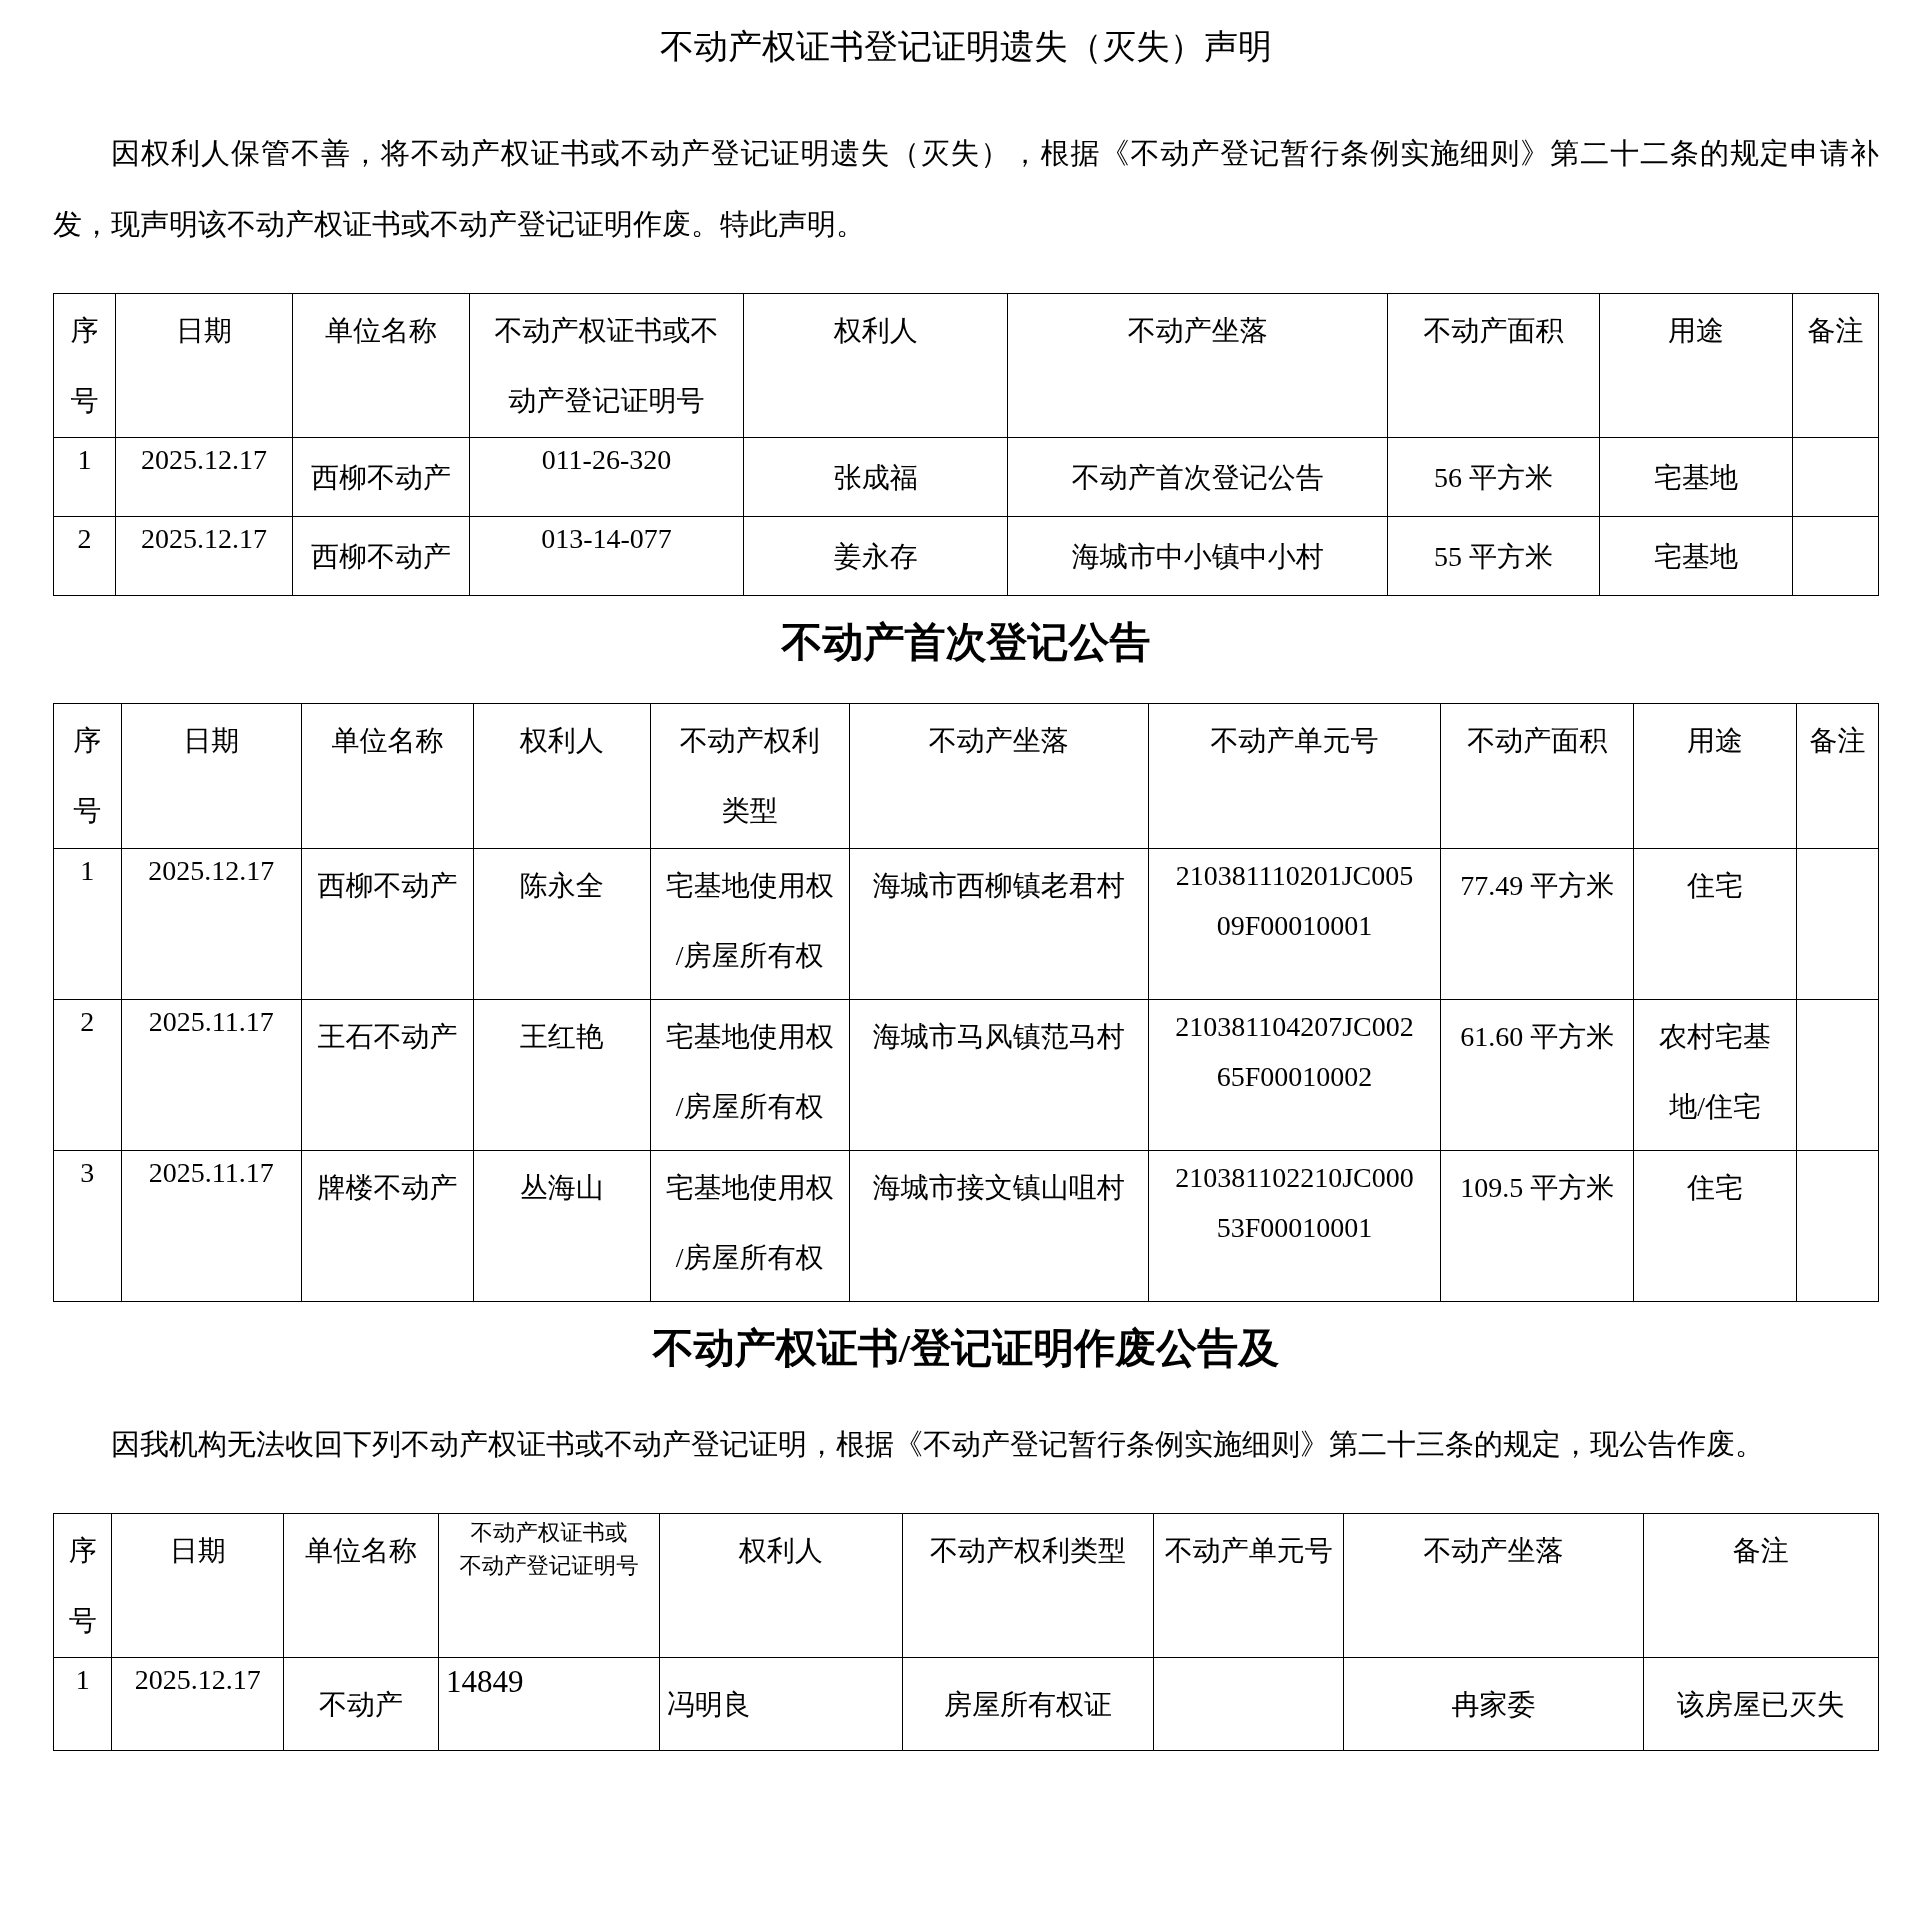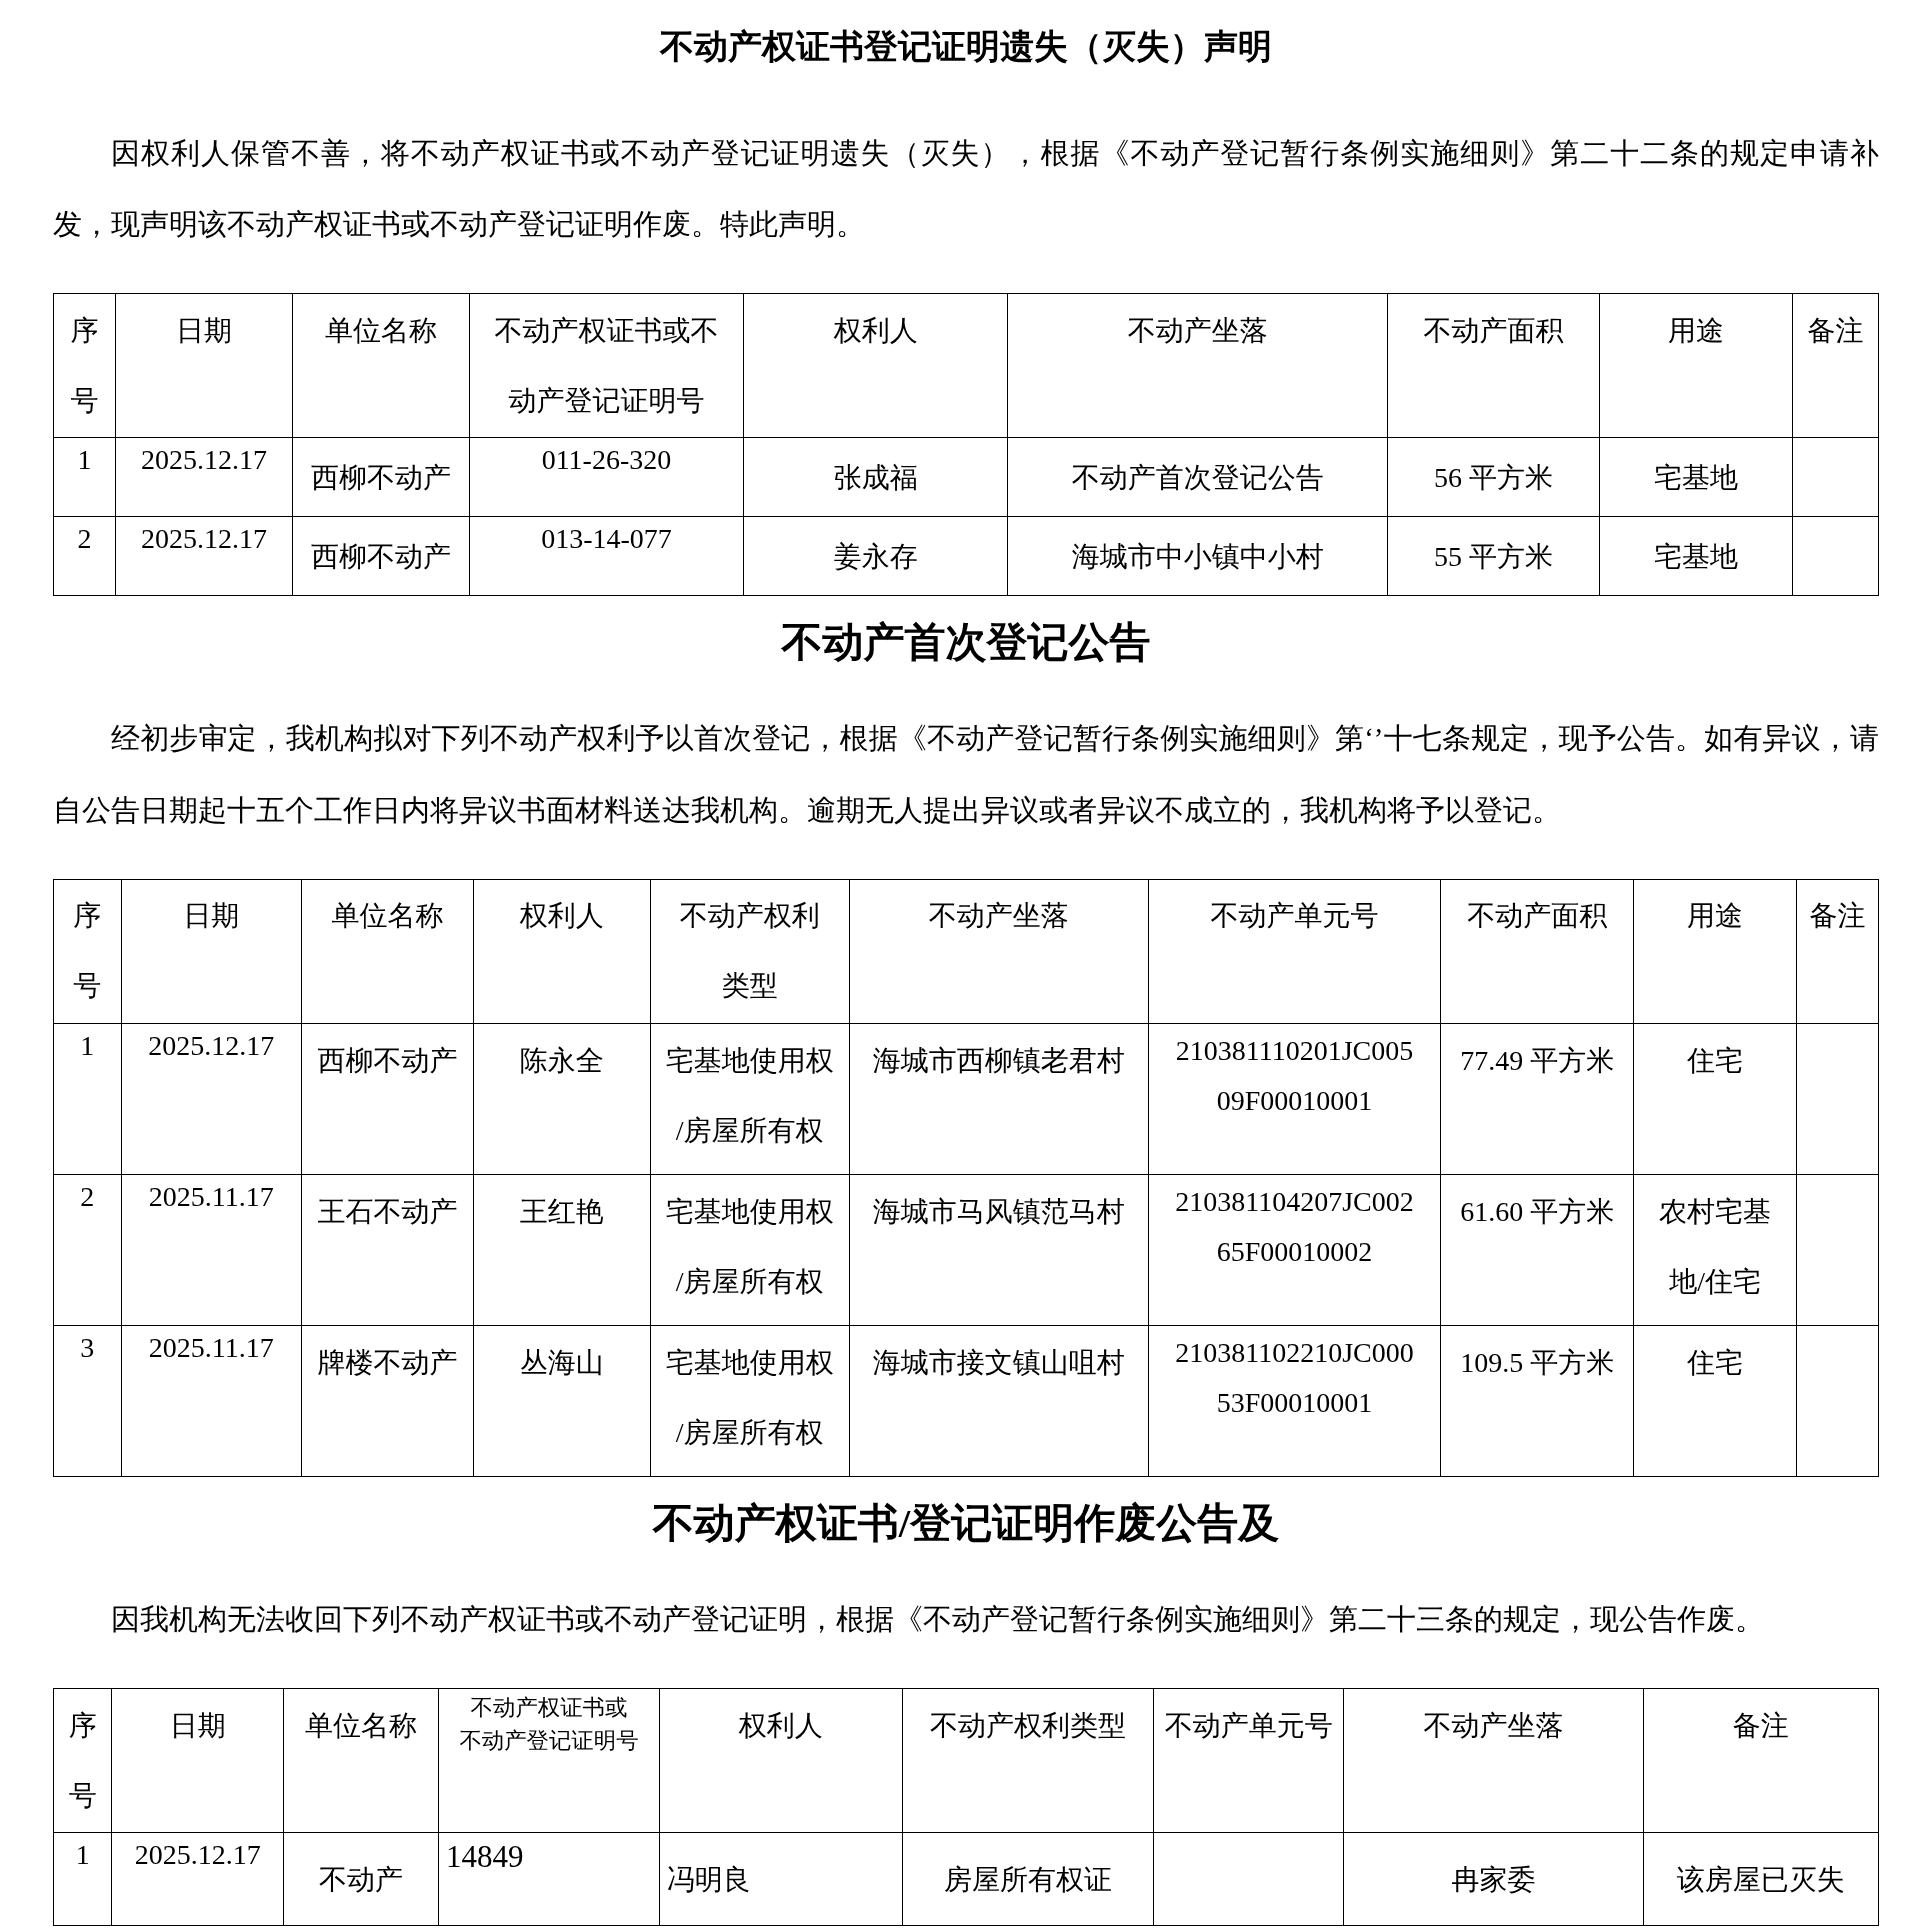--- a/index.html
+++ b/index.html
@@ -2,21 +2,21 @@
 <html style="font-size:13.8px"><head>
 <meta charset="utf-8">
 <style>
   html,body{margin:0;padding:0;}
   body{
     width:1932px;height:1931px;box-sizing:border-box;
     background:#ffffff;color:#000000;
     font-family:"Liberation Serif","DejaVu Serif",serif;
     padding:24px 53px 0 53px;overflow:hidden;
   }
-  .title1{font-size:34px;font-weight:bold;text-align:center;margin:0 0 48px 0;}
+  .title1{font-size:34px;font-weight:normal;text-align:center;margin:0 0 48px 0;}
   .title2{font-size:41px;font-weight:bold;text-align:center;margin:0 0 33px 0;}
   .para{font-size:29px;line-height:2.45;text-align:justify;text-indent:2em;margin:0 0 33px 0;}
   table{border-collapse:collapse;width:100%;table-layout:fixed;margin:0 0 19px 0;}
   td{
     border:1.7px solid #000;font-size:28px;padding:1.7px 6.9px;text-align:center;
     white-space:pre-line;word-break:break-all;overflow:hidden;
   }
   .hc{vertical-align:top;line-height:2.5;}
   .hc-small{vertical-align:top;line-height:1.5;font-size:22.4px;}
   .top{vertical-align:top;line-height:1.4;}
@@ -84,21 +84,20 @@
       <td class="mid">55 平方米</td>
       <td class="mid">宅基地</td>
       <td class="mid"></td>
     </tr>
   </tbody>
     </table>
 </div>
 
 <div>
   <h1 class="title2">不动产首次登记公告</h1>
-  <p class="para">经初步审定，我机构拟对下列不动产权利予以首次登记，根据《不动产登记暂行条例实施细则》第‘’十七条规定，现予公告。如有异议，请自公告日期起十五个工作日内将异议书面材料送达我机构。逾期无人提出异议或者异议不成立的，我机构将予以登记。</p>
 
   <table>
     <colgroup>
       <col style="width:3.7%">
         <col style="width:9.9%">
         <col style="width:9.4%">
       <col style="width:9.7%">
         <col style="width:10.9%">
         <col style="width:16.4%">
       <col style="width:16%">

